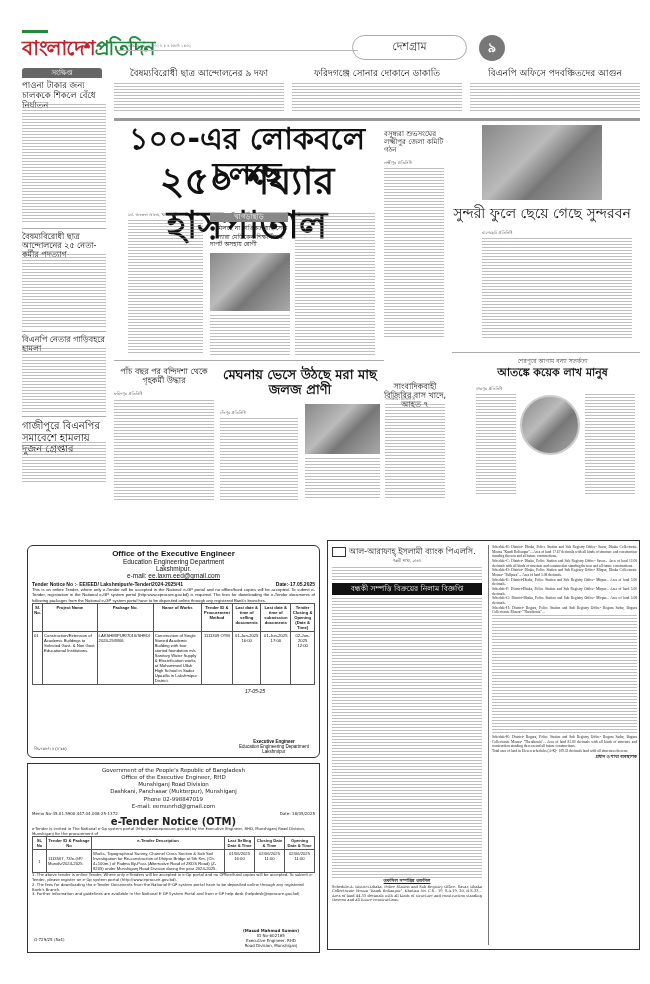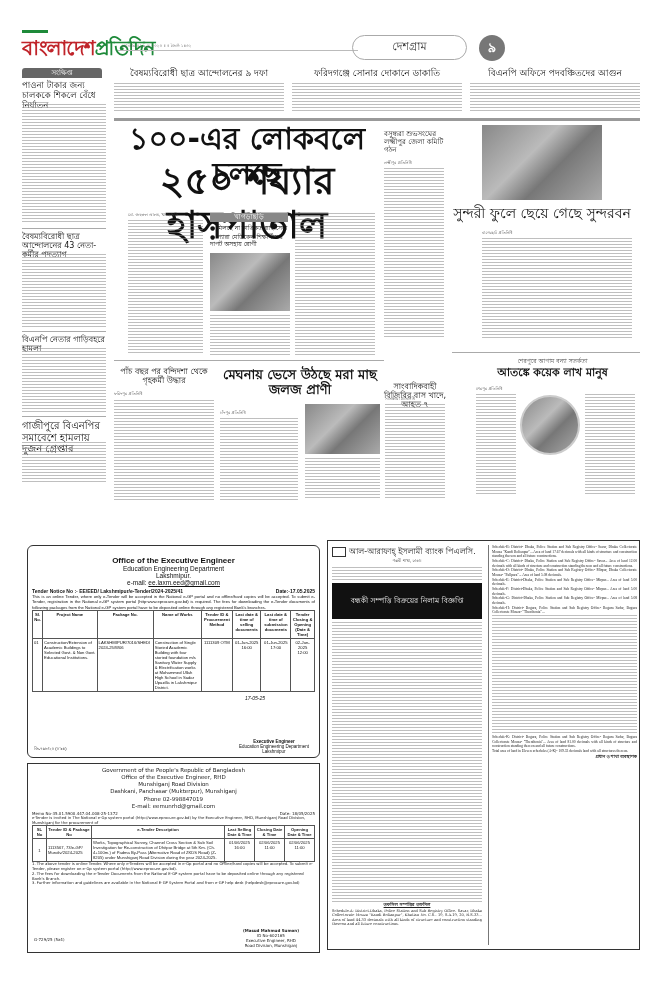--- a/index.html
+++ b/index.html
@@ -33,21 +33,21 @@
 </div>
 <div class="abs hdr-date">সোমবার ॥ ১৯ মে ২০২৫ ॥ ৫ জ্যৈষ্ঠ ১৪৩২</div>
 <div class="abs hdr-line"></div>
 <div class="abs sec-pill">দেশগ্রাম</div>
 <div class="abs pg-num">৯</div>
 
 <div class="abs sec-box" style="left:22px;top:68px;width:80px;height:10px;line-height:10px">সংক্ষিপ্ত</div>
 <div class="abs hl" style="left:22px;top:81px;width:84px;font-size:8.5px">পাওনা টাকার জন্য চালককে শিকলে বেঁধে নির্যাতন</div>
 <div class="abs filler" style="left:22px;top:104px;width:84px;height:120px"></div>
 <div class="abs rule" style="left:22px;top:228px;width:84px;height:1px"></div>
-<div class="abs hl" style="left:22px;top:232px;width:84px;font-size:8px">বৈষম্যবিরোধী ছাত্র আন্দোলনের 43 নেতা-কর্মীর পদত্যাগ</div>
+<div class="abs hl" style="left:22px;top:232px;width:84px;font-size:8px">বৈষম্যবিরোধী ছাত্র আন্দোলনের ২৫ নেতা-কর্মীর পদত্যাগ</div>
 <div class="abs filler" style="left:22px;top:254px;width:84px;height:74px"></div>
 <div class="abs rule" style="left:22px;top:331px;width:84px;height:1px"></div>
 <div class="abs hl" style="left:22px;top:335px;width:84px;font-size:8px">বিএনপি নেতার গাড়িবহরে হামলা</div>
 <div class="abs filler" style="left:22px;top:348px;width:84px;height:64px"></div>
 <div class="abs rule" style="left:22px;top:416px;width:84px;height:1px"></div>
 <div class="abs hl" style="left:22px;top:420px;width:84px;font-size:10px">গাজীপুরে বিএনপির সমাবেশে হামলায় দুজন গ্রেপ্তার</div>
 <div class="abs filler" style="left:22px;top:442px;width:84px;height:42px"></div>
 
 <div class="abs hl" style="left:114px;top:68px;width:170px;font-size:9px;text-align:center">বৈষম্যবিরোধী ছাত্র আন্দোলনের ৯ দফা</div>
 <div class="abs filler" style="left:114px;top:83px;width:170px;height:30px"></div>
@@ -91,21 +91,21 @@
 <div class="abs rule" style="left:114px;top:360px;width:270px;height:1px"></div>
 <div class="abs hl" style="left:114px;top:367px;width:100px;font-size:8px;text-align:center">পাঁচ বছর পর বন্দিদশা থেকে গৃহকর্মী উদ্ধার</div>
 <div class="abs byline" style="left:114px;top:391px">ফরিদপুর প্রতিনিধি</div>
 <div class="abs filler" style="left:114px;top:400px;width:100px;height:100px"></div>
 <div class="abs hl" style="left:220px;top:368px;width:160px;font-size:13px;text-align:center;font-weight:bold">মেঘনায় ভেসে উঠছে মরা মাছ জলজ প্রাণী</div>
 <div class="abs byline" style="left:220px;top:410px">চাঁদপুর প্রতিনিধি</div>
 <div class="abs filler" style="left:220px;top:418px;width:78px;height:82px"></div>
 <div class="abs photo" style="left:305px;top:404px;width:75px;height:50px"></div>
 <div class="abs filler" style="left:305px;top:458px;width:75px;height:42px"></div>
 
-<div class="abs ad" style="left:27px;top:545px;width:293px;height:213px;padding:10px 4px">
+<div class="abs ad" style="left:27px;top:545px;width:293px;height:213px;padding:3px 4px">
   <div style="text-align:center;font-weight:bold;font-size:8px">Office of the Executive Engineer</div>
   <div style="text-align:center;font-size:6.5px">Education Engineering Department</div>
   <div style="text-align:center;font-size:6.5px">Lakshmipur.</div>
   <div style="text-align:center;font-size:6.5px"><span>e-mail:</span> <u>ee.laxm.eed@gmail.com</u></div>
   <div style="display:flex;justify-content:space-between;font-weight:bold;font-size:5px;margin-top:2px">
     <span>Tender Notice No :- EE/EED/ Lakshmipur/e-Tender/2024-2025/41</span>
     <span>Date:-17.05.2025</span>
   </div>
   <div class="small" style="text-align:justify">This is an online Tender, where only e-Tender will be accepted in the National e-GP portal and no offline/hard copies will be accepted. To submit e-Tender, registration in the National e-GP system portal (http:www.eprocure.gov.bd) is required. The fees for downloading the e-Tender documents of following packages from the National e-GP system portal have to be deposited online through any registered Bank's branches.</div>
   <table>
@@ -147,20 +147,21 @@
     <div>Office of the Executive Engineer, RHD</div>
     <div>Munshiganj Road Division</div>
     <div>Dashkani, Panchasar (Mukterpur), Munshiganj</div>
     <div>Phone 02-998847019</div>
     <div>E-mail: eemunrhd@gmail.com</div>
   </div>
   <div style="display:flex;justify-content:space-between;font-size:4px;margin-top:1px">
     <span>Memo No-35.01.5900.447.04.008-25-1372</span>
       <span>Date: 18/05/2025</span>
   </div>
+  <div style="text-align:center;font-weight:bold;font-size:10px">e-Tender Notice (OTM)</div>
   <div class="small" style="font-size:3.8px">e-Tender is invited in The National e-Gp system portal (http://www.eprocure.gov.bd) by the Executive Engineer, RHD, Munshiganj Road Division, Munshiganj for the procurement of</div>
   <table>
     <tbody>
         <tr>
       <th style="width:14px">SL No</th>
           <th style="width:45px">Tender ID &amp; Package No</th>
           <th>e-Tender Description</th>
           <th style="width:30px">Last Selling Date &amp; Time</th>
           <th style="width:30px">Closing Date &amp; Time</th>
           <th style="width:30px">Opening Date &amp; Time</th>
@@ -188,21 +189,21 @@
 </div>
 
 <div class="abs" style="left:327px;top:540px;width:313px;height:410px;border:1px solid #333">
   <div class="abs" style="left:4px;top:4px;width:150px">
     <div style="display:flex;align-items:center;gap:3px">
       <span style="width:14px;height:10px;border:1px solid #333;display:inline-block"></span>
       <span style="font-size:8px;font-family:'DejaVu Sans',sans-serif">আল-আরাফাহ্ ইসলামী ব্যাংক পিএলসি.</span>
     </div>
     <div style="font-size:4px;text-align:center">পল্লবী শাখা, ঢাকা।</div>
     <div class="filler" style="height:14px;margin:2px 0"></div>
-    <div style="background:#111;color:#fff;font-size:7.5px;text-align:center;padding:12px;font-family:'DejaVu Sans',sans-serif">বন্ধকী সম্পত্তি বিক্রয়ের নিলাম বিজ্ঞপ্তি</div>
+    <div style="background:#111;color:#fff;font-size:7.5px;text-align:center;padding:0;font-family:'DejaVu Sans',sans-serif">বন্ধকী সম্পত্তি বিক্রয়ের নিলাম বিজ্ঞপ্তি</div>
     <div class="filler" style="height:280px;margin-top:3px"></div>
     <div style="font-size:4.5px;text-align:center;text-decoration:underline;font-weight:bold">তফসিল সম্পত্তির তফসিল</div>
     <div class="small" style="font-size:3.6px;text-align:justify">Schedule-A: District-Dhaka, Police Station and Sub Registry Office- Savar, Dhaka Collectorate Mouza "Kandi Bolianpur", Khatian No. C.S.- 19, S.A-19, 20, R.S-33... Area of land 44.33 decimals with all kinds of structure and construction standing thereon and all future constructions.</div>
   </div>
   <div class="abs" style="left:160px;top:4px;width:1px;height:400px;background:#777"></div>
   <div class="abs" style="left:164px;top:4px;width:145px;font-family:'Liberation Serif',serif;font-size:3.6px;line-height:1.3;text-align:justify">
     <div>Schedule-B: District- Dhaka, Police Station and Sub Registry Office- Savar, Dhaka Collectorate Mouza "Kandi Bolianpur"... Area of land 17.67 decimals with all kinds of structure and construction standing thereon and all future constructions.</div>
     <div>Schedule-C: District- Dhaka, Police Station and Sub Registry Office- Savar... Area of land 12.00 decimals with all kinds of structure and construction standing thereon and all future constructions.</div>
     <div>Schedule-D: District- Dhaka, Police Station and Sub Registry Office- Mirpur, Dhaka Collectorate Mouza- "Pallpara"... Area of land 5.08 decimals.</div>
     <div>Schedule-E: District-Dhaka, Police Station and Sub Registry Office- Mirpur... Area of land 5.00 decimals.</div>

